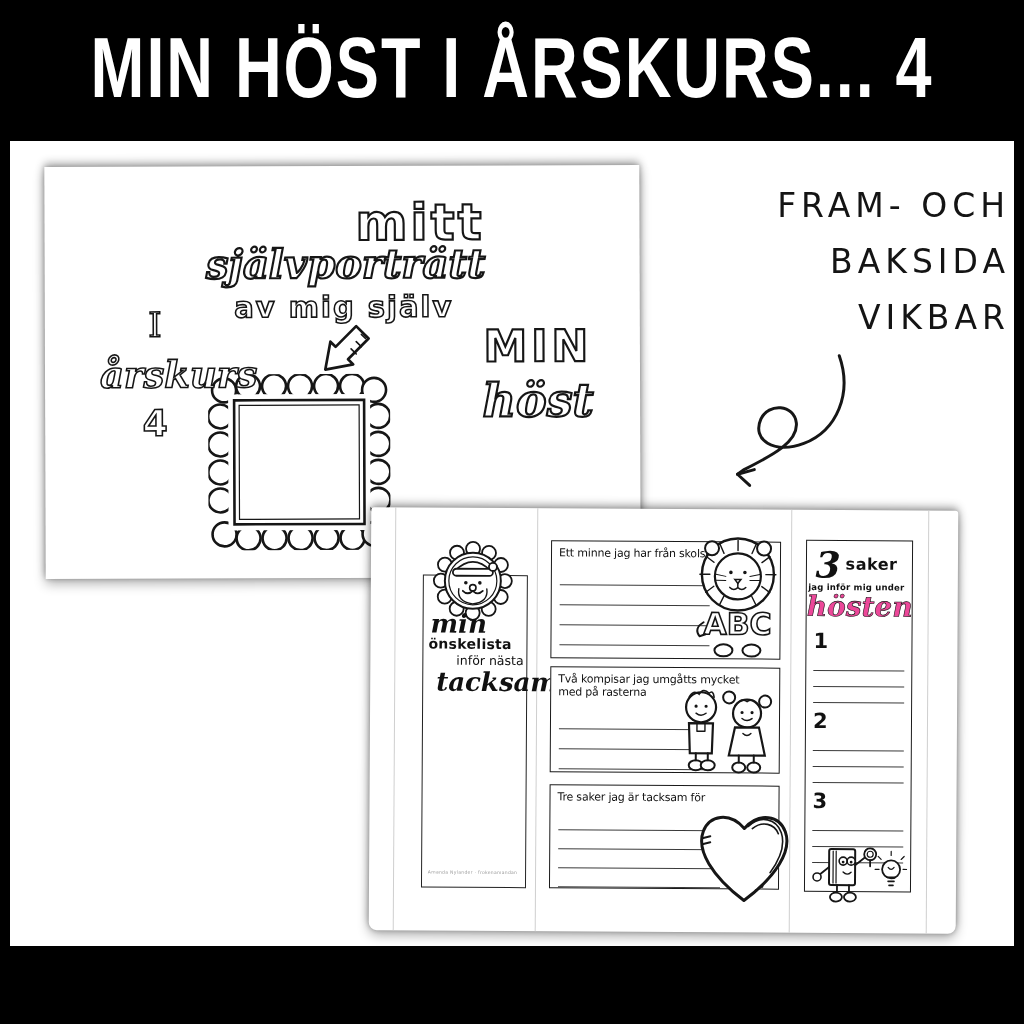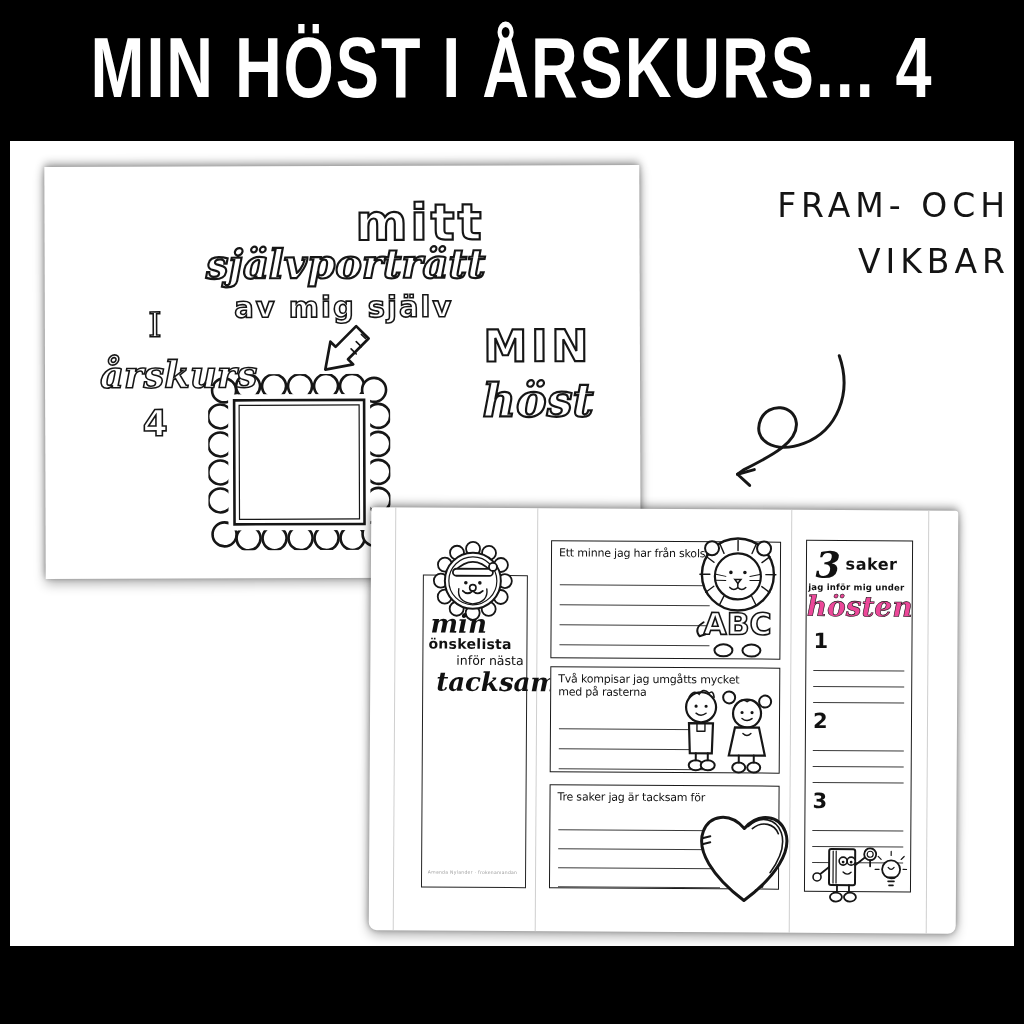--- a/index.html
+++ b/index.html
@@ -88,20 +88,21 @@
 <div class="canvas">
 
   <div class="band-top">
     <div class="main-title">MIN HÖST I ÅRSKURS... 4</div>
   </div>
   <div class="edge left"></div>
   <div class="edge right"></div>
 
   <div class="annotation">
     <div>FRAM- OCH</div>
+    <div>BAKSIDA</div>
     <div>VIKBAR</div>
   </div>
   <svg class="swirl" width="150" height="140" viewBox="0 0 160 150">
     <path class="ln" stroke-width="3.2" d="M136,4 C150,44 134,84 98,98 C66,110 42,94 52,72 C60,54 88,56 90,76 C92,96 66,110 34,126 L27,131"></path>
     <path class="ln" stroke-width="3.2" d="M27,131 L45,126 M27,131 L40,143"></path>
   </svg>
 
   <div class="page page1">
     <div class="abs p1-mitt outline">mitt</div>
     <div class="abs p1-sjalv outline script">självporträtt</div>

